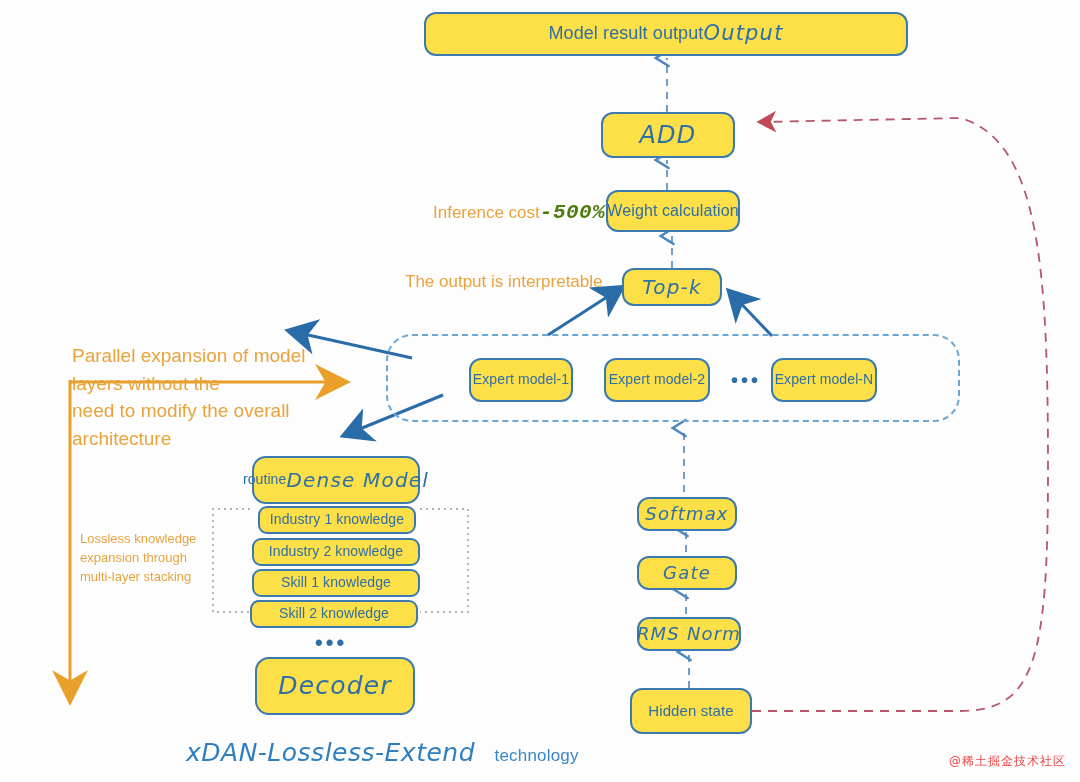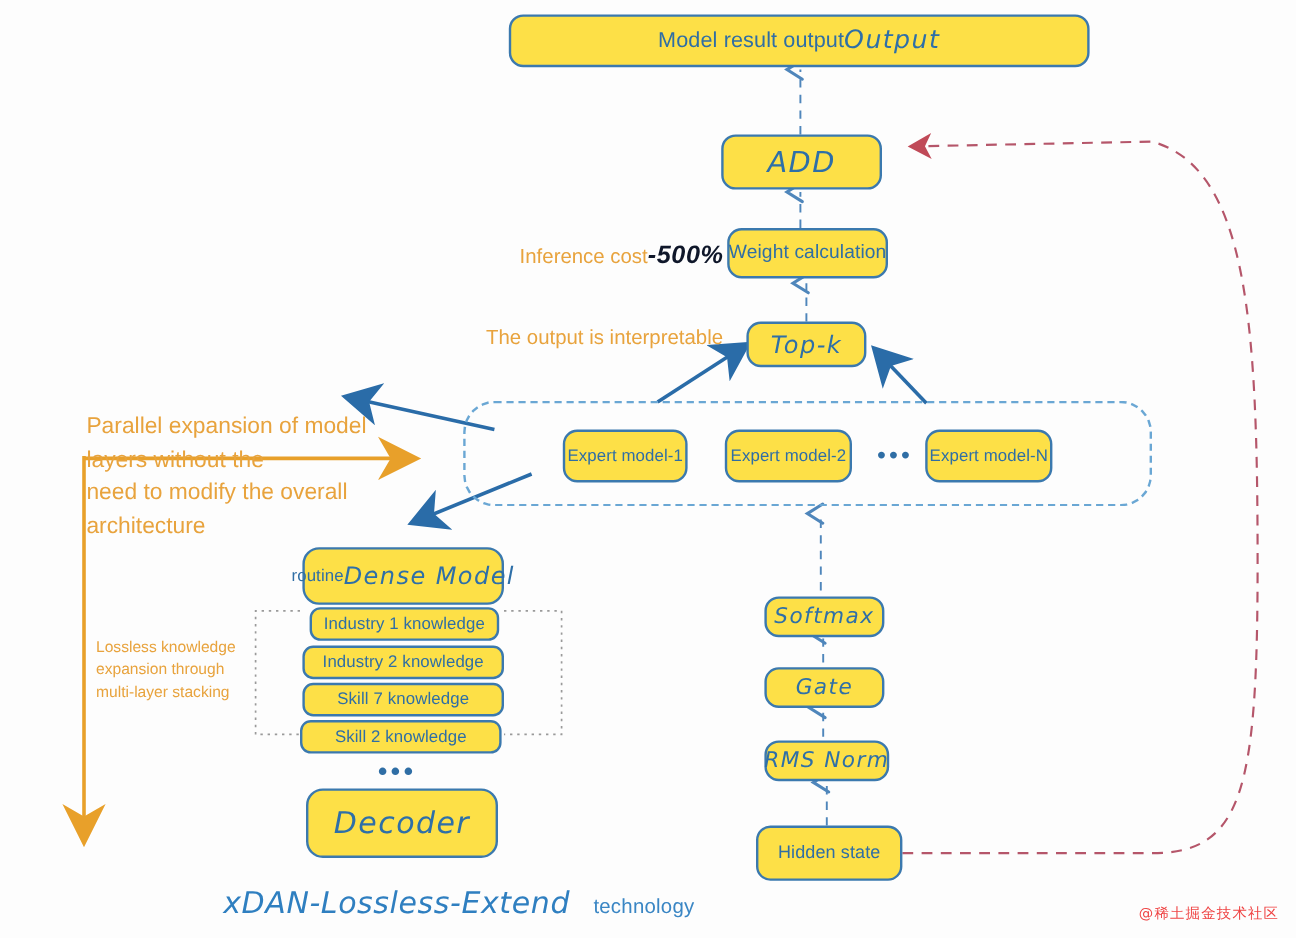--- a/index.html
+++ b/index.html
@@ -56,22 +56,22 @@
     color: #2f6ea5;
   }
   .annot {
     position: absolute;
     color: #e8a33d;
     font-family: "Liberation Sans", sans-serif;
     line-height: 1.45;
     z-index: 4;
   }
   .annot .strong {
-    color: #0f172a;
-    font-family: Liberation Sans, sans-serif;
+    color: #4d7c0f;
+    font-family: Liberation Mono, monospace;
     font-style: italic;
     font-weight: bold;
     letter-spacing: 0.5px;
   }
   .dashed-group {
     position: absolute;
     box-sizing: border-box;
     border: 2px dashed #6aa7d4;
     border-radius: 26px;
     z-index: 1;
@@ -202,21 +202,21 @@
 
   <div class="node" style="left:258px; top:506px; width:158px; height:28px; font-size:14px; border-radius:9px;">
     <span class="node-label plain">Industry 1 knowledge</span>
   </div>
 
   <div class="node" style="left:252px; top:538px; width:168px; height:28px; font-size:14px; border-radius:9px;">
     <span class="node-label plain">Industry 2 knowledge</span>
   </div>
 
   <div class="node" style="left:252px; top:569px; width:168px; height:28px; font-size:14px; border-radius:9px;">
-    <span class="node-label plain">Skill 7 knowledge</span>
+    <span class="node-label plain">Skill 1 knowledge</span>
   </div>
 
   <div class="node" style="left:250px; top:600px; width:168px; height:28px; font-size:14px; border-radius:9px;">
     <span class="node-label plain">Skill 2 knowledge</span>
   </div>
 
   <div class="dots" style="left:315px; top:632px; font-size:22px;">•••</div>
 
   <div class="node" style="left:255px; top:657px; width:160px; height:58px; font-size:25px; border-radius:14px;">
     <span class="node-label hand">Decoder</span>

